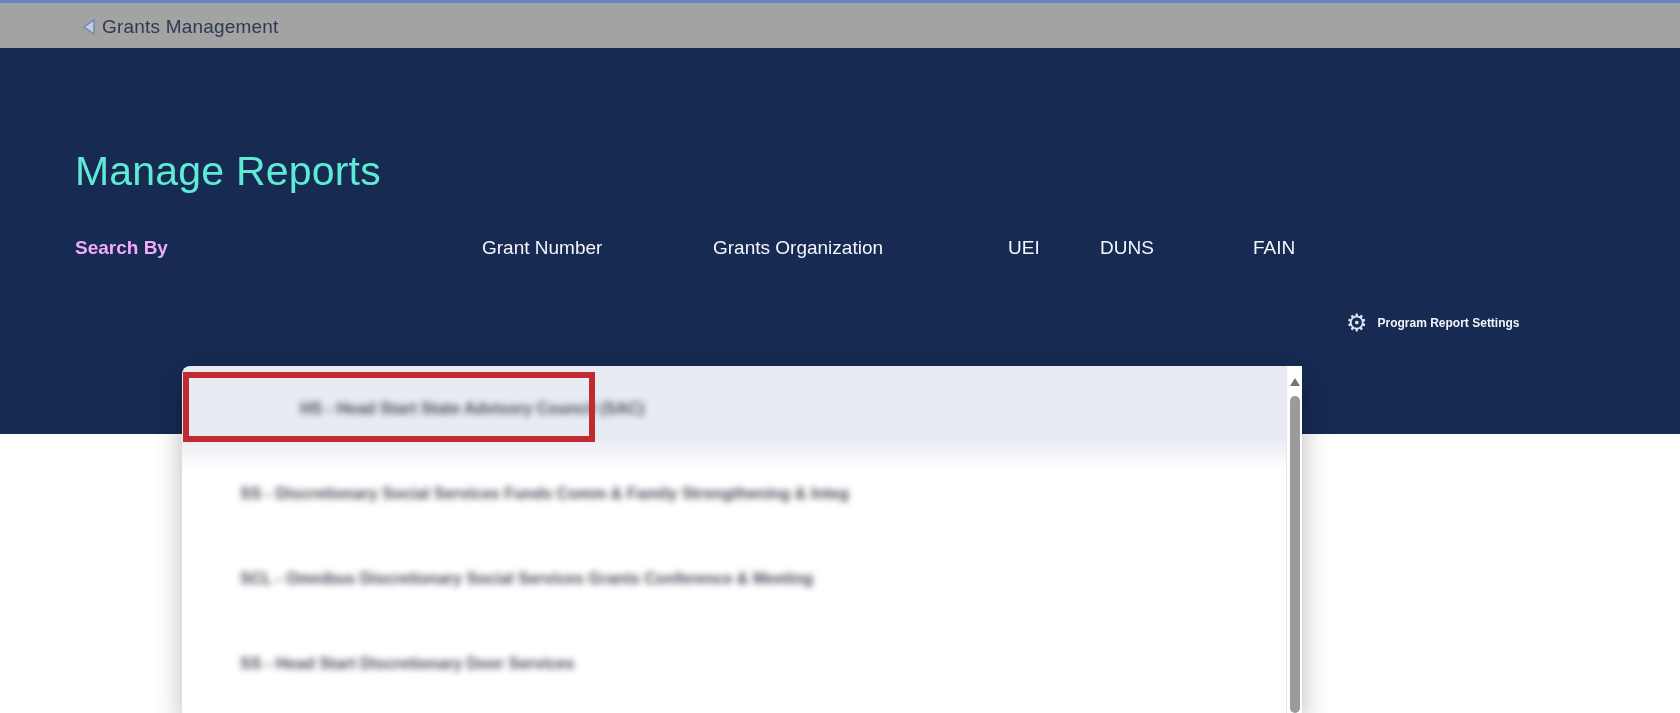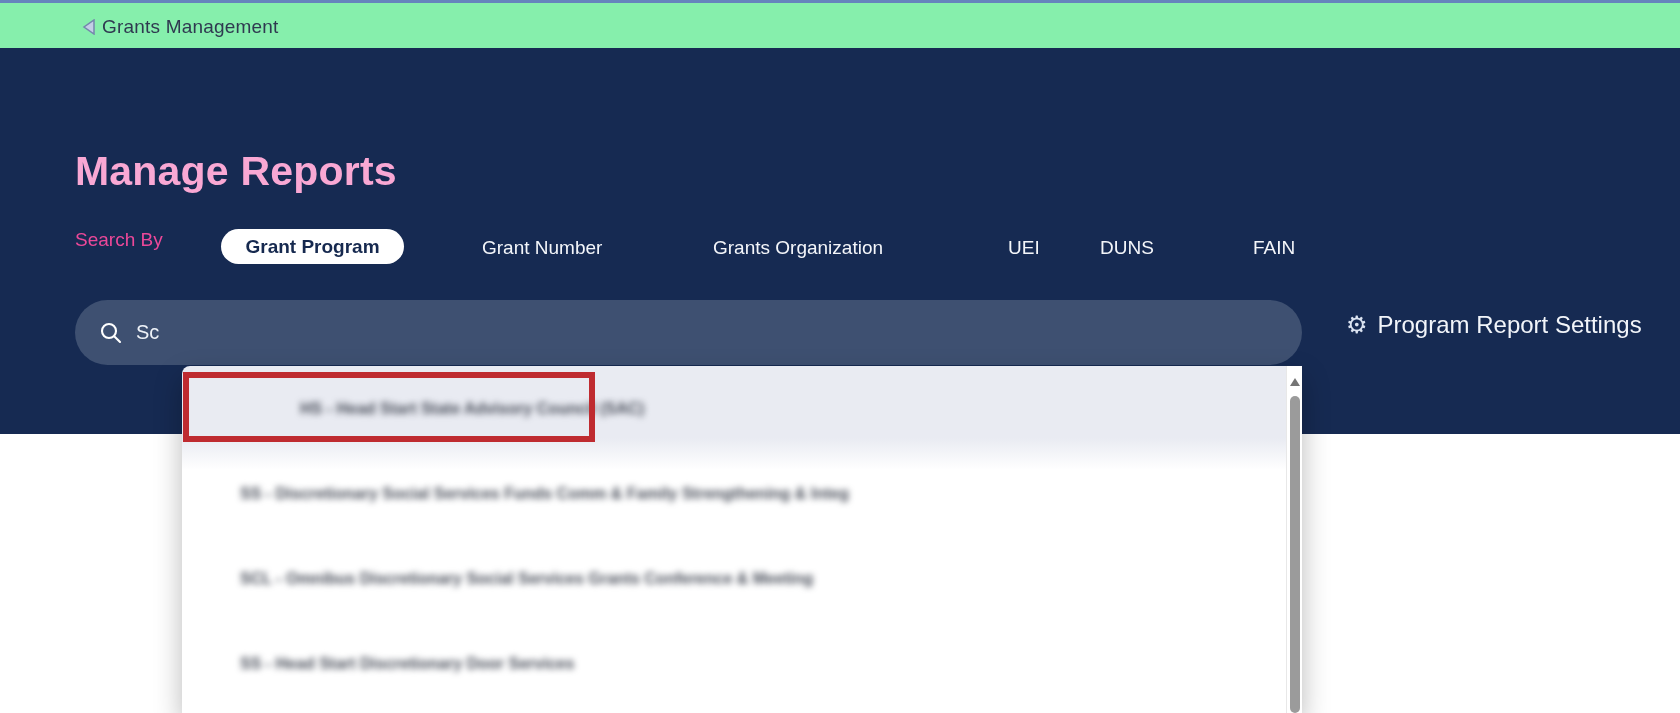--- a/index.html
+++ b/index.html
@@ -2,51 +2,51 @@
 <html><head>
 <meta charset="utf-8">
 <style>
   * { margin:0; padding:0; box-sizing:border-box; }
   html,body { width:1680px; height:713px; overflow:hidden; background:#fff;
               font-family:"Liberation Sans", sans-serif; }
   .stage { position:relative; width:1680px; height:713px; }
 
   
   .topbar { position:absolute; left:0; top:0; width:1680px; height:48px;
-            background:#86efac; border-top:3px solid #6684bd; }
+            background:#a3a3a3; border-top:3px solid #6684bd; }
   .topbar-title { position:absolute; left:102px; top:13px; font-size:19px;
                   font-weight:500; color:#2f3950; letter-spacing:.2px; }
   .collapse-tri { position:absolute; left:82px; top:16px; width:14px; height:16px; }
 
   
   .hero { position:absolute; left:0; top:48px; width:1680px; height:386px;
           background:#162a52; }
   .page-title { position:absolute; left:75px; top:100px; font-size:41px;
-                font-weight:700; color:#f9a8d4; letter-spacing:.2px; }
-  .searchby { position:absolute; left:75px; top:181px; font-size:19px;
-              font-weight:400; color:#ec4899; }
+                font-weight:400; color:#5eead4; letter-spacing:.2px; }
+  .searchby { position:absolute; left:75px; top:189px; font-size:19px;
+              font-weight:700; color:#f0abfc; }
   .tab { position:absolute; top:189px; font-size:19px; font-weight:400;
          color:#f4f6fa; cursor:pointer; white-space:nowrap; }
   .tab-pill { position:absolute; left:221px; top:181px; width:183px; height:35px;
               background:#ffffff; border-radius:18px; display:flex;
               align-items:center; justify-content:center; font-size:19px;
               font-weight:600; color:#16294f; cursor:pointer; }
   .t-grantnumber { left:482px; } .t-granteeorg { left:713px; }
   .t-uei { left:1008px;text-align:center; } .t-duns { left:1100px; } .t-fain { left:1253px; }
 
   .searchbar { position:absolute; left:75px; top:252px; width:1227px; height:65px;
                background:#3e5071; border-radius:33px; display:flex;
                align-items:center; }
   .search-icon { margin-left:24px; flex:0 0 auto; }
   .search-value { margin-left:13px; font-size:20px; color:#eef2f8; }
 
   .settings { position:absolute; left:1346px; top:263px; display:flex;
               align-items:center; gap:10px; cursor:pointer; }
   .gear { font-size:24px; color:#dbe3f1; line-height:24px; }
-  .settings-label { font-size:24px; font-weight:400; color:#f2f5fa; }
+  .settings-label { font-size:12px; font-weight:700; color:#f2f5fa; }
 
   
   .dropdown { position:absolute; left:182px; top:366px; width:1120px; height:347px;
               background:linear-gradient(180deg,#e9ebf2 0px,#e9ebf2 72px,#ffffff 104px);
               border-radius:8px 0 0 0;
               box-shadow:0 12px 28px rgba(0,0,0,.28); }
   .ditem { position:absolute; left:0; width:1104px; height:85px; display:flex;
            align-items:center; padding-left:58px; cursor:pointer;
            font-size:16px; color:#474c58; font-weight:600; }
   .ditem .blur-text { filter:blur(3.4px); white-space:nowrap; overflow:hidden; }
@@ -74,34 +74,26 @@
     <svg class="collapse-tri" viewBox="0 0 14 16">
       <polygon points="12,1 12,15 2,8" fill="#c3cee6" stroke="#7586ad" stroke-width="1.5"></polygon>
     </svg>
     <div class="topbar-title">Grants Management</div>
   </div>
 
   <div class="hero">
     <div class="page-title">Manage Reports</div>
 
     <div class="searchby">Search By</div>
-    <div class="tab-pill">Grant Program</div>
     <div class="tab t-grantnumber">Grant Number</div>
     <div class="tab t-granteeorg">Grants Organization</div>
     <div class="tab t-uei">UEI</div>
     <div class="tab t-duns">DUNS</div>
     <div class="tab t-fain">FAIN</div>
 
-    <div class="searchbar">
-      <svg class="search-icon" width="24" height="24" viewBox="0 0 24 24">
-        <circle cx="10" cy="10" r="7" fill="none" stroke="#ffffff" stroke-width="2.1"></circle>
-        <line x1="15.2" y1="15.2" x2="21" y2="21" stroke="#ffffff" stroke-width="2.1" stroke-linecap="round"></line>
-      </svg>
-      <span class="search-value">Sc</span>
-    </div>
 
     <div class="settings">
       <span class="gear">⚙</span>
       <span class="settings-label">Program Report Settings</span>
     </div>
   </div>
 
   <div class="dropdown">
 
     <div class="ditem ditem1">

